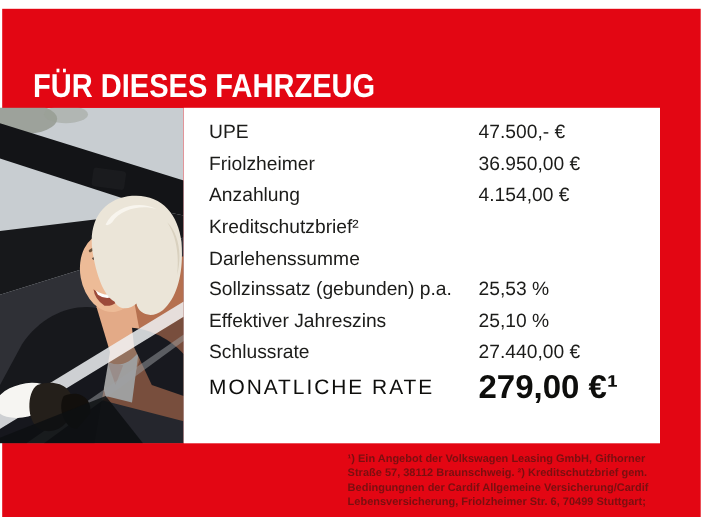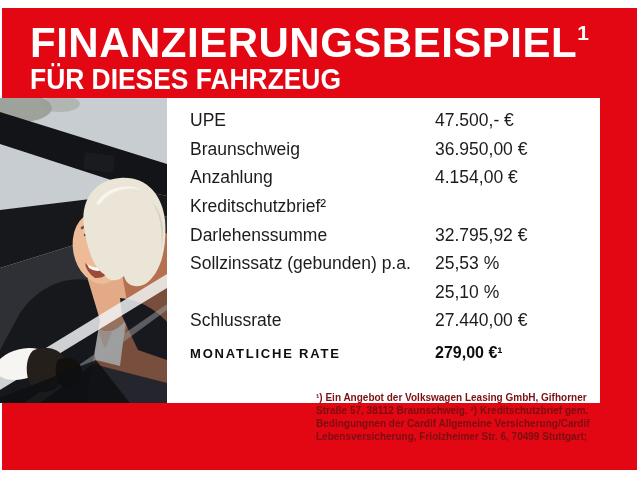--- a/index.html
+++ b/index.html
@@ -32,39 +32,38 @@
     position:absolute;left:167px;top:98px;width:433px;height:305px;
     background:#ffffff;
   }
   .finance-table{position:absolute;left:0;top:8px;width:100%;}
   .frow{position:relative;height:28.6px;font-size:17.5px;color:#1c1c1a;}
   .frow .lbl{position:absolute;left:23px;top:50%;transform:translateY(-50%);white-space:nowrap;}
   .frow .val{position:absolute;left:268px;top:50%;transform:translateY(-50%);white-space:nowrap;}
   .trow{position:relative;height:34px;margin-top:1px;color:#0e0e0c;}
   .trow .lbl{
     position:absolute;left:23px;top:50%;transform:translateY(-50%);
-    font-size:13px;font-weight:bold;letter-spacing:1.8px;white-space:nowrap;
+    font-size:19px;font-weight:normal;letter-spacing:1.8px;white-space:nowrap;
   }
   .trow .val{
     position:absolute;left:268px;top:50%;transform:translateY(-50%);
-    font-size:16px;font-weight:bold;white-space:nowrap;
+    font-size:30px;font-weight:bold;white-space:nowrap;
   }
   .footnote{
-    position:absolute;left:316px;top:392px;width:292px;
+    position:absolute;left:316px;top:412px;width:292px;
     font-size:10px;line-height:12.9px;color:#7a0f10;font-weight:bold;
   }
 </style>
 </head>
 <body>
 
 <div class="canvas">
 
   <div class="red-panel"></div>
 
-  <div class="title"><span>FINANZIERUNGSBEISPIEL</span><sup>1</sup></div>
 
   <div class="subtitle">FÜR DIESES FAHRZEUG</div>
 
   <div class="photo">
     <svg viewBox="0 0 167 305" preserveAspectRatio="none" role="img" aria-label="photo">
 
       <rect x="0" y="0" width="167" height="305" fill="#c8cdd1"></rect>
       <ellipse cx="20" cy="10" rx="32" ry="14" fill="#8a9084" opacity="0.7"></ellipse>
       <ellipse cx="60" cy="6" rx="20" ry="8" fill="#9aa096" opacity="0.5"></ellipse>
 
@@ -113,40 +112,40 @@
   </div>
 
   <div class="finance-panel">
     <div class="finance-table">
 
       <div class="frow">
         <span class="lbl">UPE</span>
         <span class="val">47.500,- €</span>
       </div>
       <div class="frow">
-        <span class="lbl">Braunschweig</span>
+        <span class="lbl">Friolzheimer</span>
         <span class="val">36.950,00 €</span>
       </div>
       <div class="frow">
         <span class="lbl">Anzahlung</span>
         <span class="val">4.154,00 €</span>
       </div>
       <div class="frow">
         <span class="lbl">Kreditschutzbrief²</span>
         <span class="val"></span>
       </div>
       <div class="frow">
         <span class="lbl">Darlehenssumme</span>
-        <span class="val">32.795,92 €</span>
       </div>
       <div class="frow">
         <span class="lbl">Sollzinssatz (gebunden) p.a.</span>
         <span class="val">25,53 %</span>
       </div>
       <div class="frow">
+        <span class="lbl">Effektiver Jahreszins</span>
         <span class="val">25,10 %</span>
       </div>
       <div class="frow">
         <span class="lbl">Schlussrate</span>
         <span class="val">27.440,00 €</span>
       </div>
 
       <div class="trow">
         <span class="lbl">MONATLICHE RATE</span>
         <span class="val">279,00 €¹</span>

